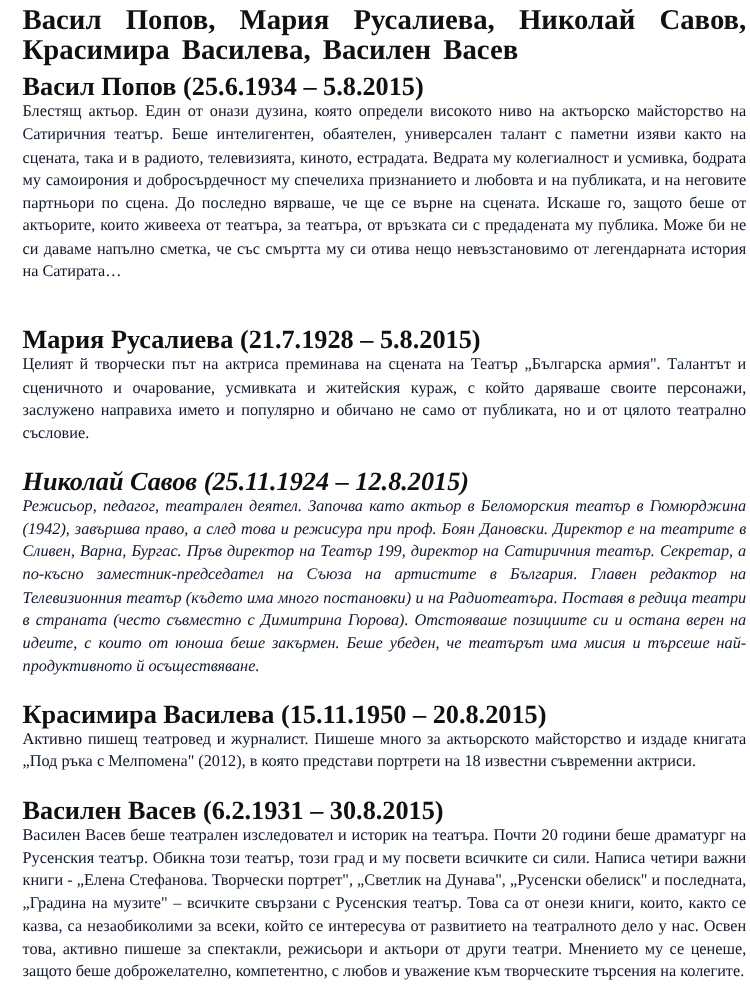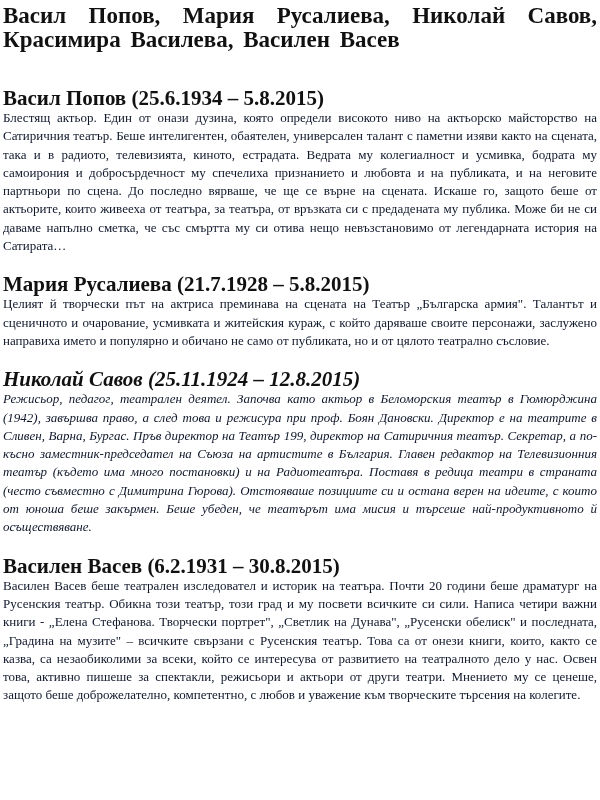--- a/index.html
+++ b/index.html
@@ -1,41 +1,41 @@
 <!DOCTYPE html>
 <html><head>
 <meta charset="utf-8">
 <style>
   html, body { margin: 0; padding: 0; background: #ffffff; }
   body {
     width: 600px; height: 800px; overflow: hidden;
     font-family: "Liberation Serif", "DejaVu Serif", serif;
     color: #1a1a1a;
   }
-  .page { padding: 2px 3px 0 3px; }
+  .page { padding: 2px 3px 0 18px; }
   .title {
     font-size: 23px; font-weight: bold; line-height: 24px;
     margin: 2px 0 0 0; text-align: justify; color: #111;
     word-spacing: 4px;
   }
   .lead {
     font-size: 13px; font-weight: bold; line-height: 16px;
     margin: 12px 0 0 0; color: #111;
   }
   .section { margin: 0; }
   .section h2 {
     font-size: 21px; font-weight: bold; line-height: 22px;
     margin: 0; color: #111;
   }
   .section p {
     font-size: 13px; line-height: 18.3px; margin: 0;
     text-align: justify; color: #0f172a;
   }
-  #s1 { margin-top: 35px; }
-  #s2 { margin-top: 18px; }
+  #s1 { margin-top: 6px; }
+  #s2 { margin-top: 34px; }
   #s3 { margin-top: 18px; font-style: italic; }
   #s4 { margin-top: 18px; }
   #s5 { margin-top: 18px; }
   .signature { font-size: 13px; line-height: 17px; margin: 0; color: #2a2a2a; }
 </style>
 </head>
 <body>
 
 <div class="page">
   <h1 class="title">Васил Попов, Мария Русалиева, Николай Савов, Красимира Василева, Василен Васев</h1>
@@ -48,19 +48,23 @@
   <div class="section" id="s2">
     <h2>Мария Русалиева (21.7.1928 – 5.8.2015)</h2>
     <p>Целият й творчески път на актриса преминава на сцената на Театър „Българска армия". Талантът и сценичното и очарование, усмивката и житейския кураж, с който даряваше своите персонажи, заслужено направиха името и популярно и обичано не само от публиката, но и от цялото театрално съсловие.</p>
   </div>
 
   <div class="section" id="s3">
     <h2>Николай Савов (25.11.1924 – 12.8.2015)</h2>
     <p>Режисьор, педагог, театрален деятел. Започва като актьор в Беломорския театър в Гюмюрджина (1942), завършва право, а след това и режисура при проф. Боян Дановски. Директор е на театрите в Сливен, Варна, Бургас. Пръв директор на Театър 199, директор на Сатиричния театър. Секретар, а по-късно заместник-председател на Съюза на артистите в България. Главен редактор на Телевизионния театър (където има много постановки) и на Радиотеатъра. Поставя в редица театри в страната (често съвместно с Димитрина Гюрова). Отстояваше позициите си и остана верен на идеите, с които от юноша беше закърмен. Беше убеден, че театърът има мисия и търсеше най-продуктивното й осъществяване.</p>
   </div>
 
+  <div class="section" id="s4">
+    <h2>Красимира Василева (15.11.1950 – 20.8.2015)</h2>
+    <p>Активно пишещ театровед и журналист. Пишеше много за актьорското майсторство и издаде книгата „Под ръка с Мелпомена" (2012), в която представи портрети на 18 известни съвременни актриси.</p>
+  </div>
 
   <div class="section" id="s5">
     <h2>Василен Васев (6.2.1931 – 30.8.2015)</h2>
     <p>Василен Васев беше театрален изследовател и историк на театъра. Почти 20 години беше драматург на Русенския театър. Обикна този театър, този град и му посвети всичките си сили. Написа четири важни книги - „Елена Стефанова. Творчески портрет", „Светлик на Дунава", „Русенски обелиск" и последната, „Градина на музите" – всичките свързани с Русенския театър. Това са от онези книги, които, както се казва, са незаобиколими за всеки, който се интересува от развитието на театралното дело у нас. Освен това, активно пишеше за спектакли, режисьори и актьори от други театри. Мнението му се ценеше, защото беше доброжелателно, компетентно, с любов и уважение към творческите търсения на колегите.</p>
   </div>
 
 </div>
 
 </body></html>

